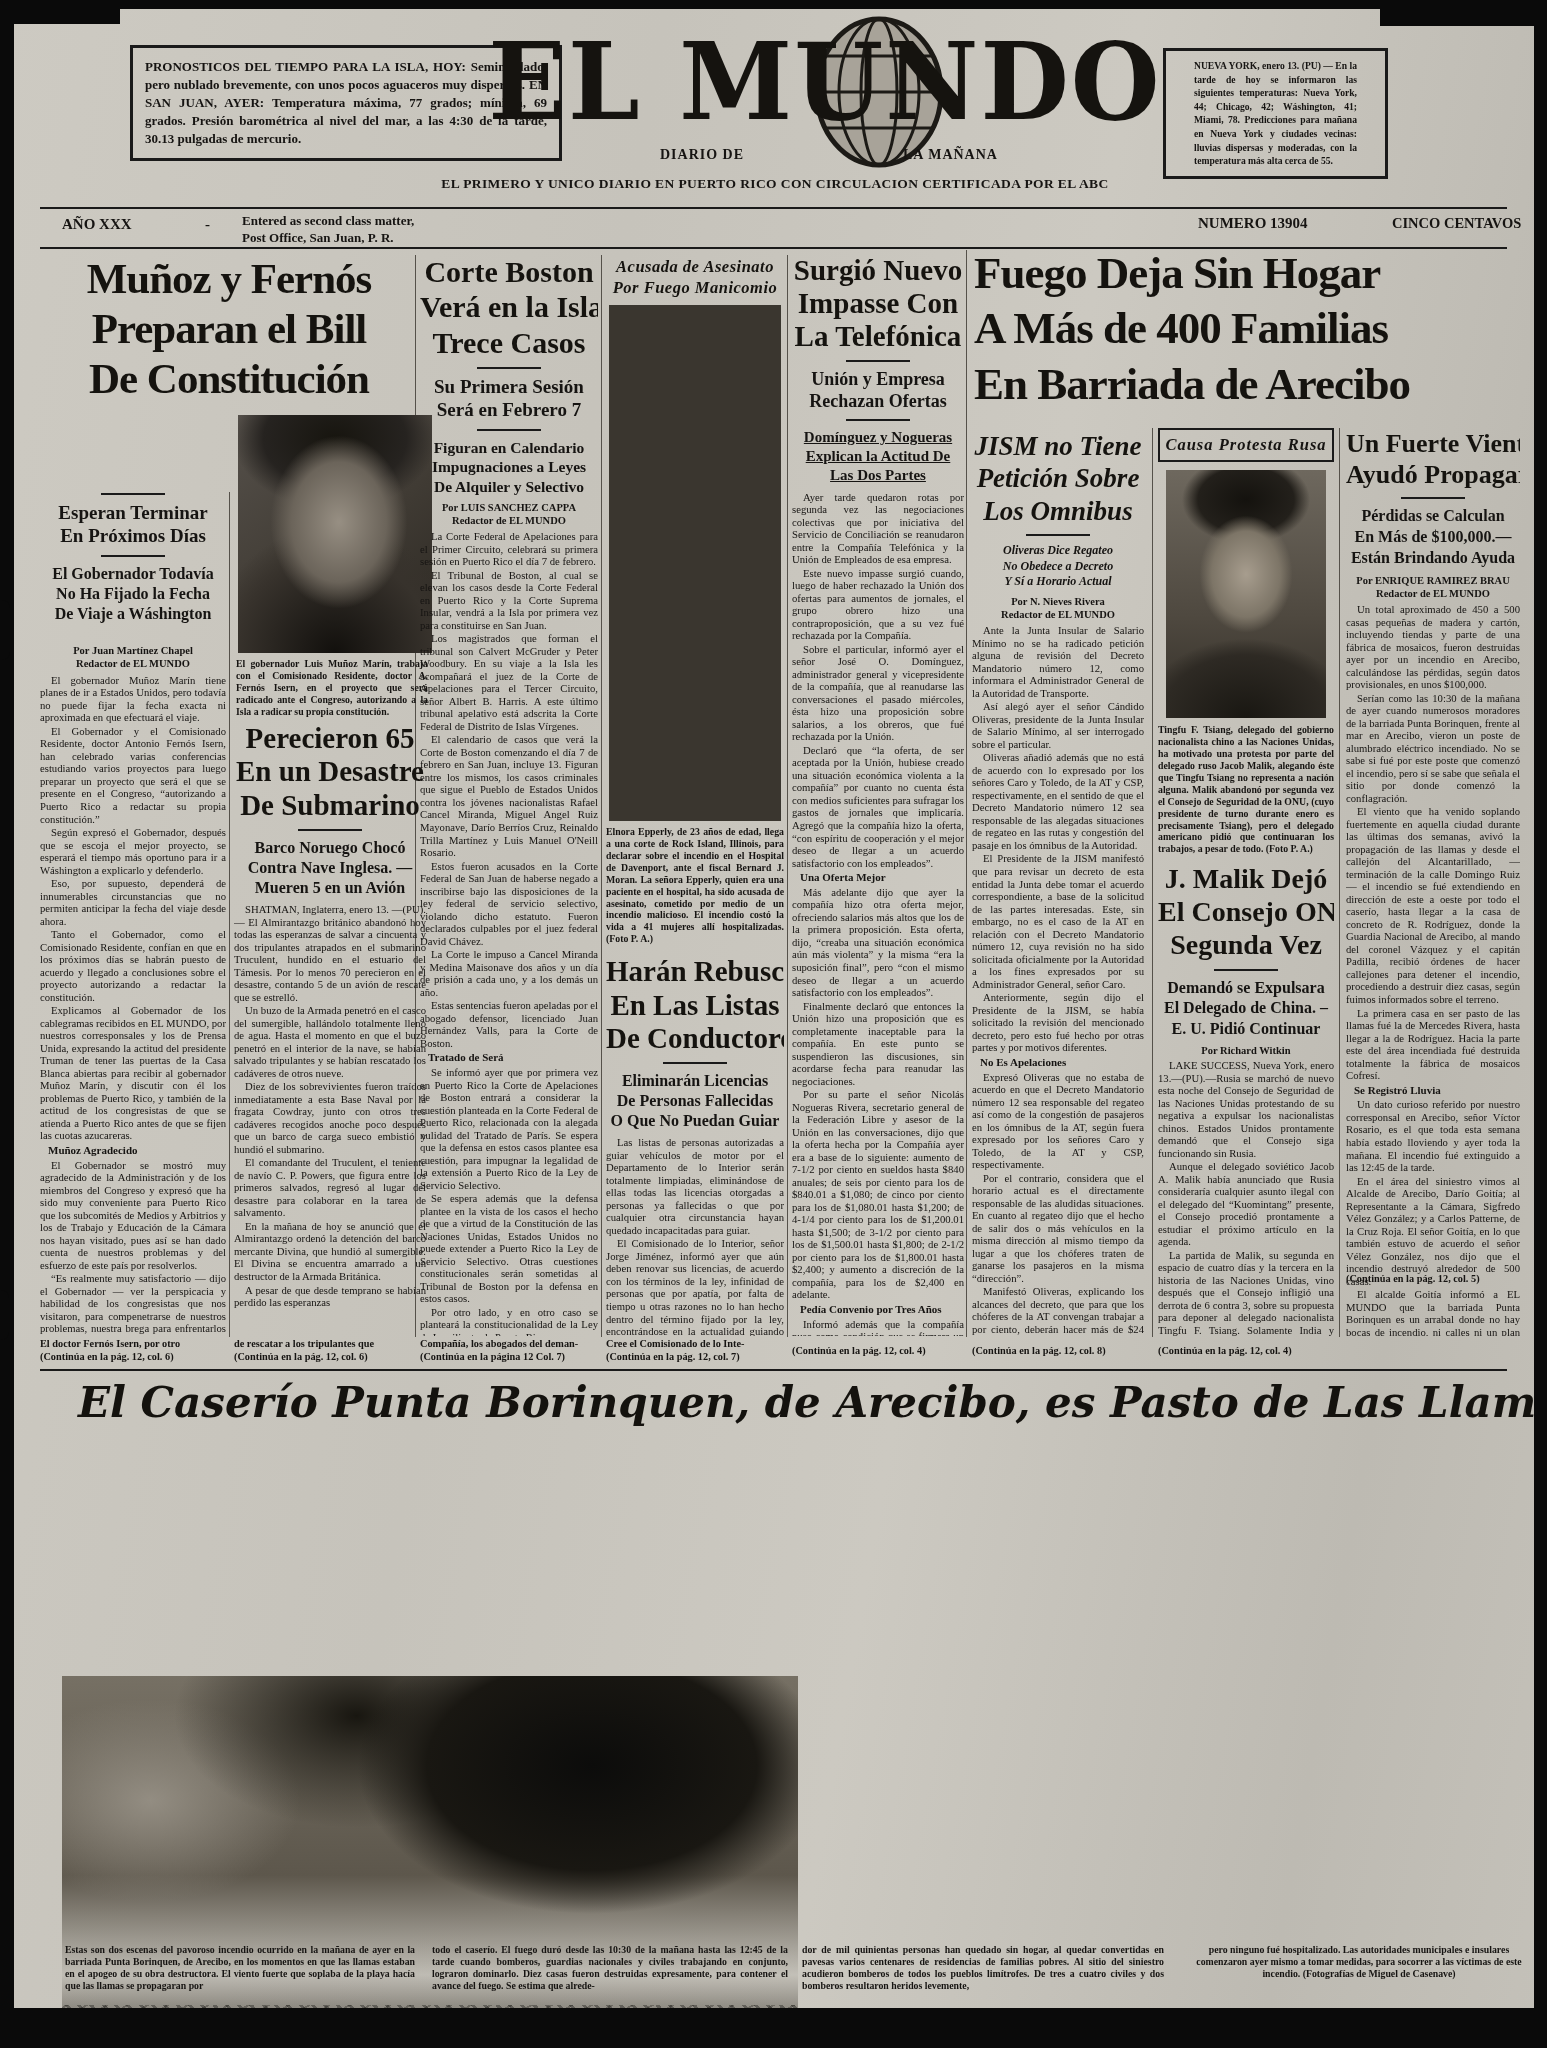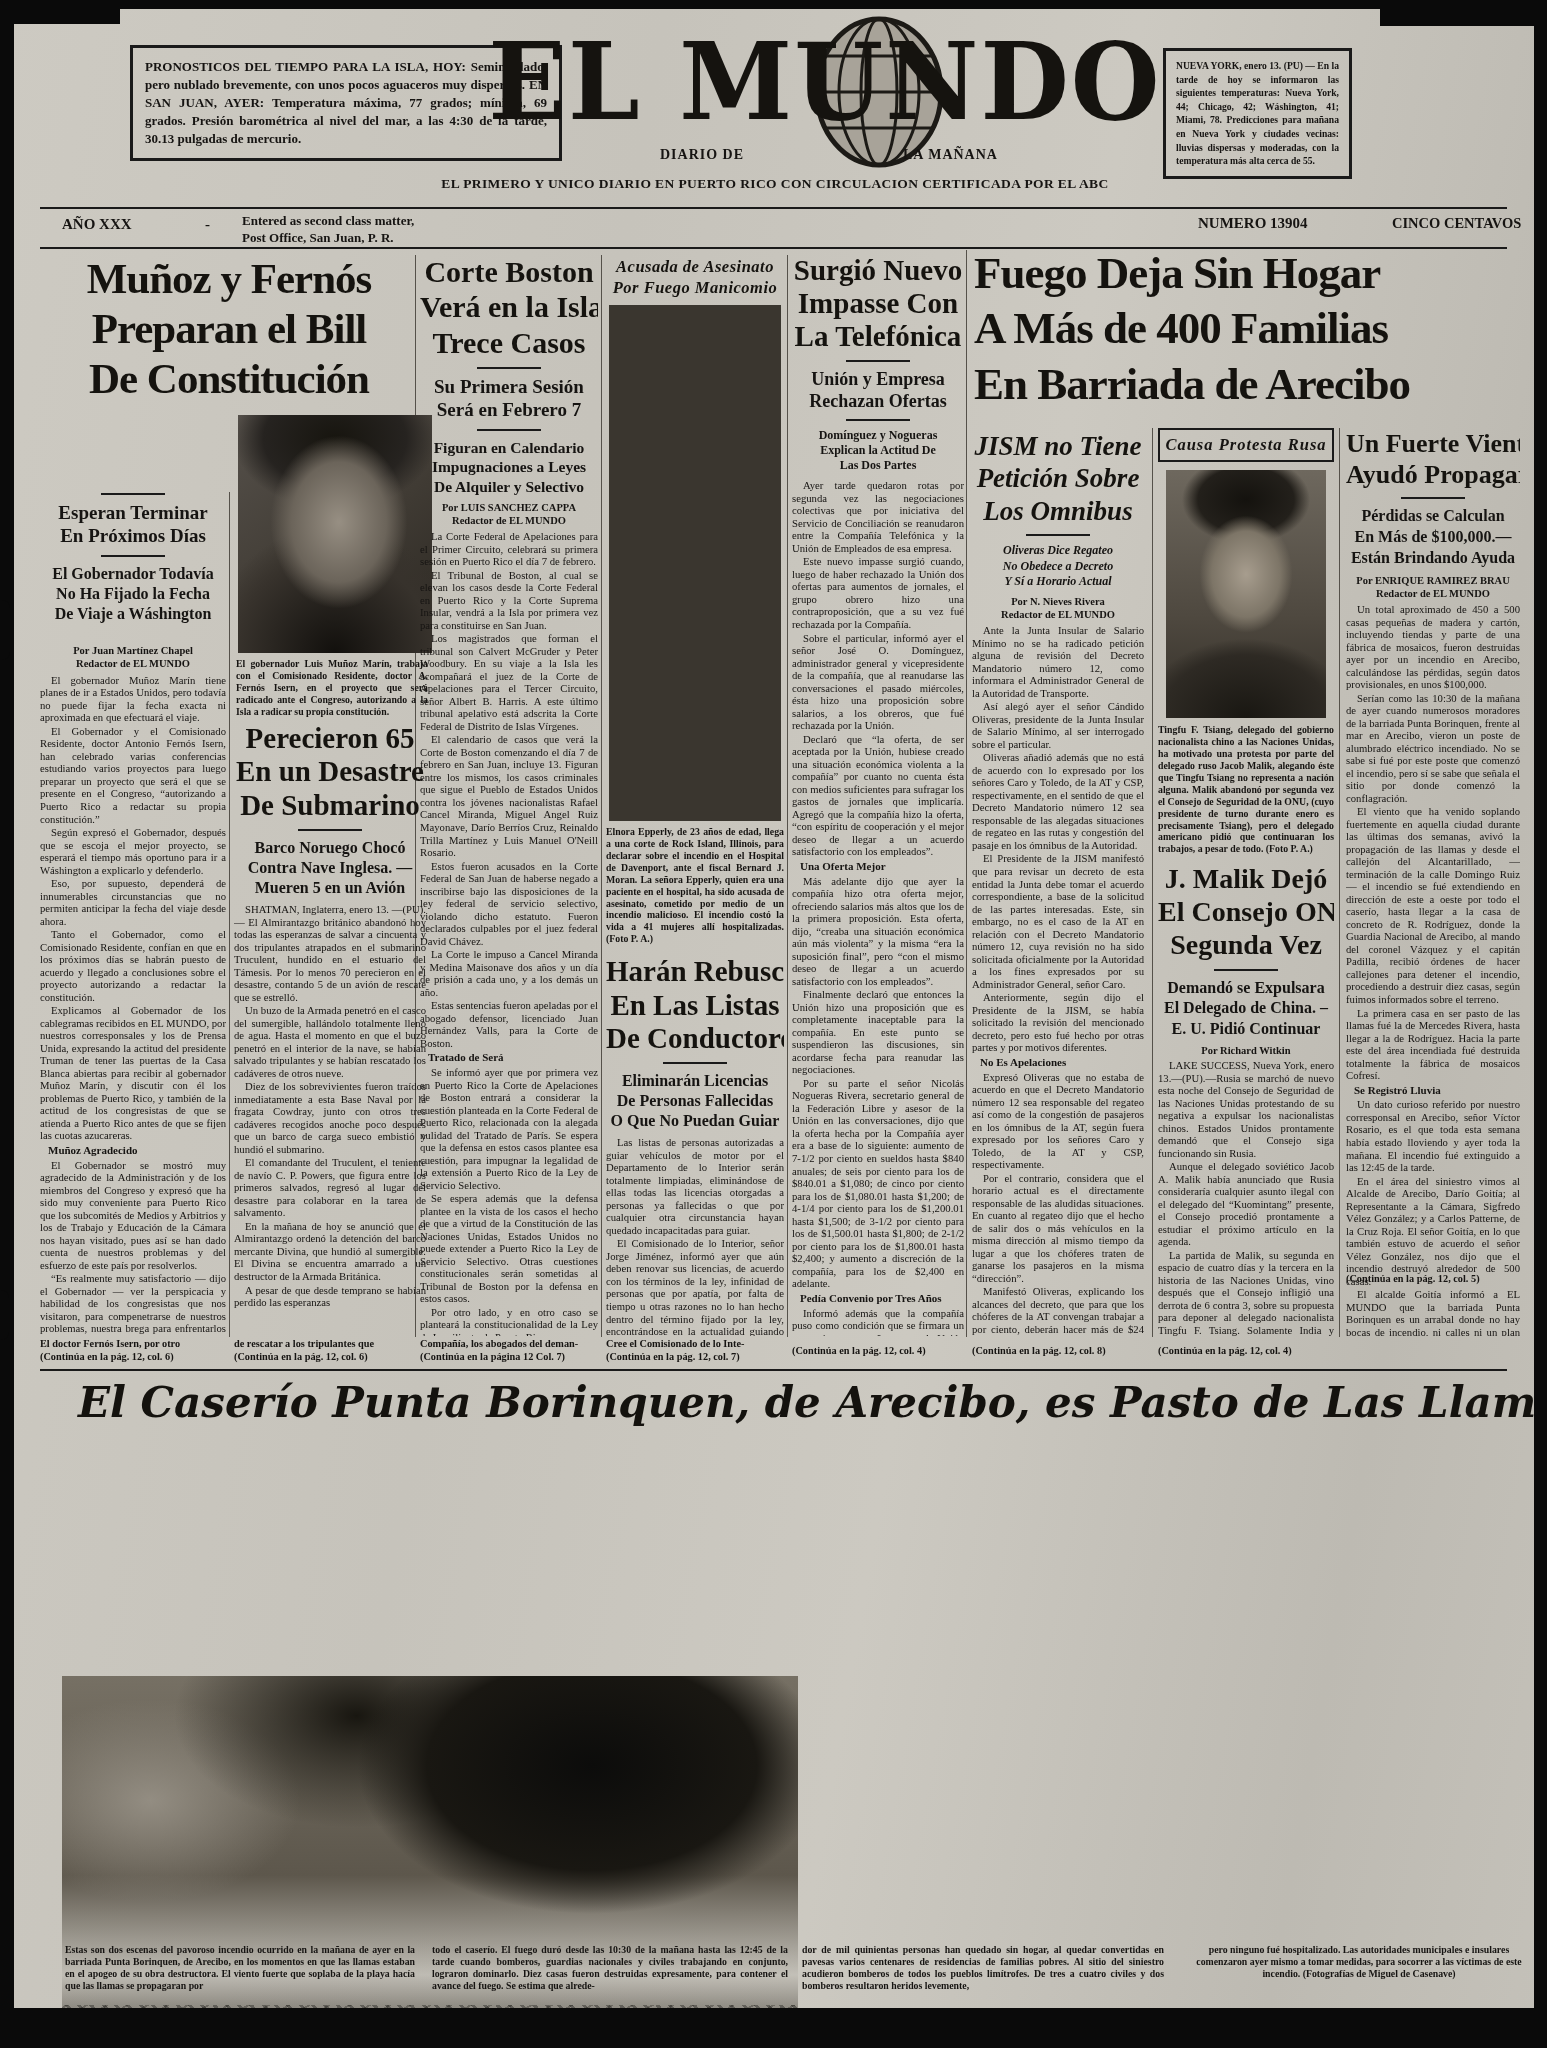--- a/index.html
+++ b/index.html
@@ -77,21 +77,21 @@
     <ellipse cx="67" cy="76" rx="18" ry="73" fill="none" stroke="#1c1a16" stroke-width="3"></ellipse>
     <line x1="5" y1="76" x2="129" y2="76" stroke="#1c1a16" stroke-width="3"></line>
     <line x1="11" y1="40" x2="123" y2="40" stroke="#1c1a16" stroke-width="3"></line>
     <line x1="11" y1="112" x2="123" y2="112" stroke="#1c1a16" stroke-width="3"></line>
   </svg>
 
   <div class="abs mast" style="left:390px;top:22px;width:870px;">EL MUNDO</div>
   <div class="abs mastsub" style="left:660px;top:147px;">DIARIO DE</div>
   <div class="abs mastsub" style="left:903px;top:147px;">LA MAÑANA</div>
 
-  <div class="abs wbox" style="left:1163px;top:48px;width:163px;font-size:9.6px;line-height:1.42;padding:8px 10px;">NUEVA YORK, enero 13. (PU) — En la tarde de hoy se informaron las siguientes temperaturas: Nueva York, 44; Chicago, 42; Wáshington, 41; Miami, 78. Predicciones para mañana en Nueva York y ciudades vecinas: lluvias dispersas y moderadas, con la temperatura más alta cerca de 55.</div>
+  <div class="abs wbox" style="left:1163px;top:48px;width:163px;font-size:9.6px;line-height:1.42;padding:8px 28px;">NUEVA YORK, enero 13. (PU) — En la tarde de hoy se informaron las siguientes temperaturas: Nueva York, 44; Chicago, 42; Wáshington, 41; Miami, 78. Predicciones para mañana en Nueva York y ciudades vecinas: lluvias dispersas y moderadas, con la temperatura más alta cerca de 55.</div>
 
   <div class="abs slogan" style="left:350px;top:176px;width:850px;">EL PRIMERO Y UNICO DIARIO EN PUERTO RICO CON CIRCULACION CERTIFICADA POR EL ABC</div>
 
   <div class="rule" style="left:40px;top:207px;width:1467px;height:2px;"></div>
   <div class="rule" style="left:40px;top:247px;width:1467px;height:2px;"></div>
   <div class="abs dl" style="left:62px;top:216px;font-size:15px;">AÑO XXX</div>
   <div class="abs dl" style="left:205px;top:216px;font-size:15px;">-</div>
   <div class="abs" style="left:242px;top:213px;font-size:13px;font-weight:bold;line-height:1.3;">
     <div>Entered as second class matter,</div>
     <div>Post Office, San Juan, P. R.</div>
@@ -234,21 +234,21 @@
       <div>Surgió Nuevo</div>
       <div>Impasse Con</div>
       <div>La Telefónica</div>
     </div>
     <div class="srule"></div>
     <div class="deck" style="font-size:18px;line-height:1.2;">
       <div>Unión y Empresa</div>
       <div>Rechazan Ofertas</div>
     </div>
     <div class="srule"></div>
-    <div class="deck" style="font-size:12px;line-height:1.25;">
+    <div class="deck" style="font-size:15px;line-height:1.25;text-decoration:underline;">
       <div>Domínguez y Nogueras</div>
       <div>Explican la Actitud De</div>
       <div>Las Dos Partes</div>
     </div>
     <div style="margin-top:6px;">
       <p class="bp">Ayer tarde quedaron rotas por segunda vez las negociaciones colectivas que por iniciativa del Servicio de Conciliación se reanudaron entre la Compañía Telefónica y la Unión de Empleados de esa empresa.</p>
       <p class="bp">Este nuevo impasse surgió cuando, luego de haber rechazado la Unión dos ofertas para aumentos de jornales, el grupo obrero hizo una contraproposición, que a su vez fué rechazada por la Compañía.</p>
       <p class="bp">Sobre el particular, informó ayer el señor José O. Domínguez, administrador general y vicepresidente de la compañía, que al reanudarse las conversaciones el pasado miércoles, ésta hizo una proposición sobre salarios, a los obreros, que fué rechazada por la Unión.</p>
       <p class="bp">Declaró que “la oferta, de ser aceptada por la Unión, hubiese creado una situación económica violenta a la compañía” por cuanto no cuenta ésta con medios suficientes para sufragar los gastos de jornales que implicaría. Agregó que la compañía hizo la oferta, “con espíritu de cooperación y el mejor deseo de llegar a un acuerdo satisfactorio con los empleados”.</p>
       <p class="bsub">Una Oferta Mejor</p>

